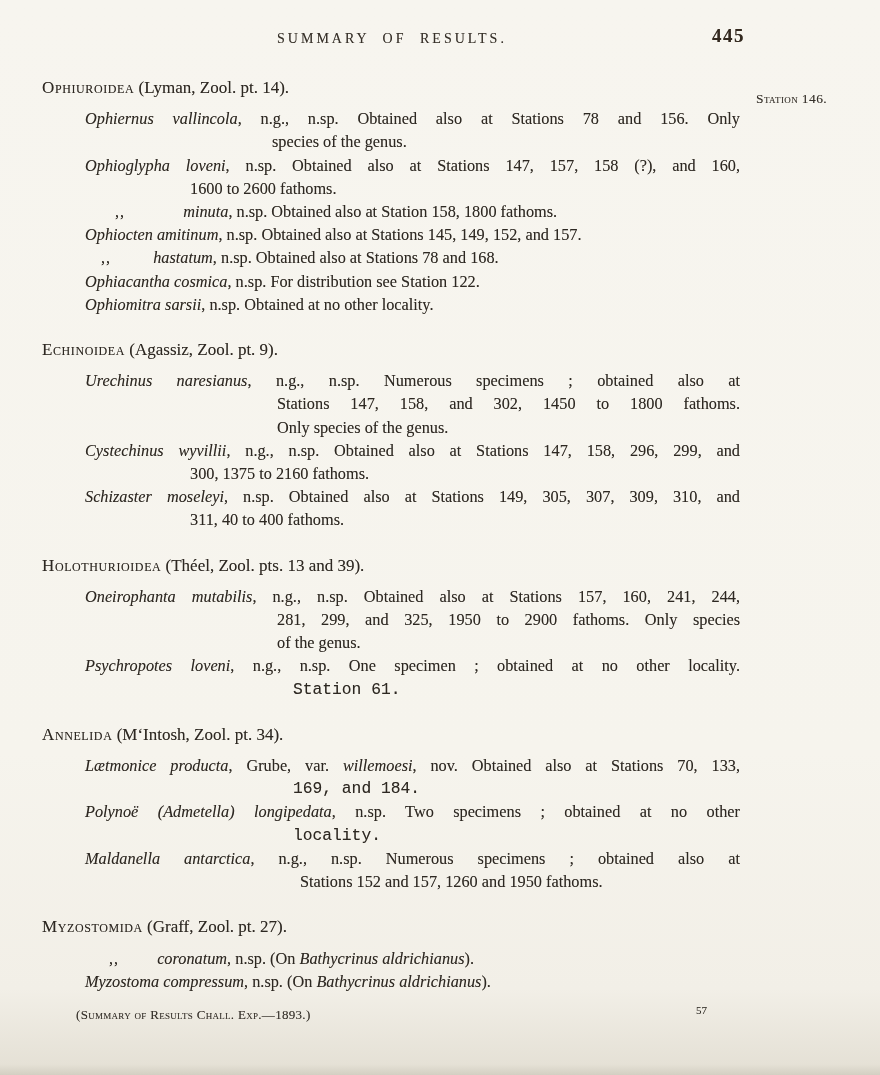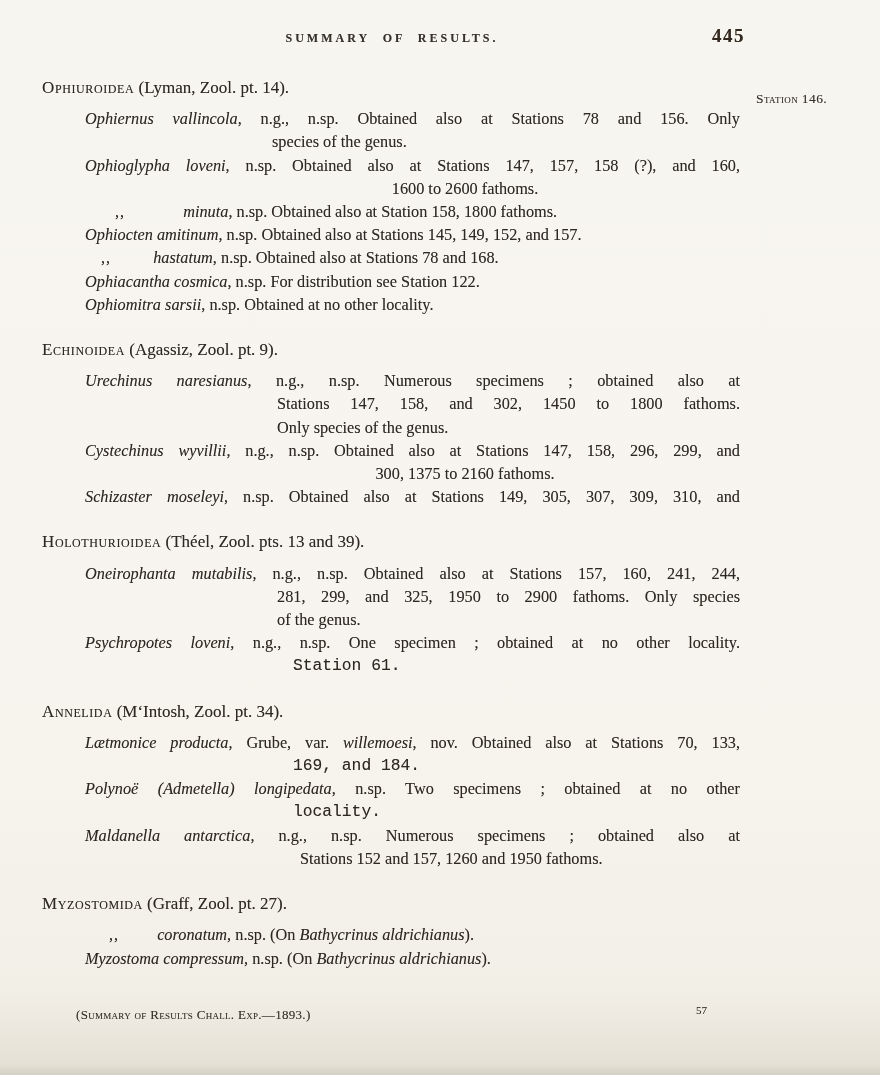--- a/index.html
+++ b/index.html
@@ -10,41 +10,40 @@
     font-family: "Liberation Serif", "DejaVu Serif", serif;
   }
   .page {
     position: relative; width: 880px; height: 1075px; overflow: hidden;
     background: linear-gradient(180deg, #f7f5ef 0%, #f6f4ed 70%, #f2efe7 92%, #e5e1d6 99%, #d3cfc2 100%);
     color: #2d2822;
     text-shadow: 0 0 0.4px rgba(45, 38, 30, 0.35);
   }
   .header-title {
     position: absolute; top: 31px; left: 42px; width: 700px;
-    text-align: center; font-size: 12px; letter-spacing: 3px; word-spacing: 7px;
+    text-align: center; font-size: 14px; letter-spacing: 3px; word-spacing: 7px;
     color: #363029;
-    font-weight: bold;
   }
   .page-number {
     position: absolute; top: 25px; left: 712px;
     font-size: 19px; font-weight: bold; letter-spacing: 1.5px; color: #33291f;
   }
   .margin-note {
     position: absolute; top: 91px; left: 756px;
     font-variant: small-caps; font-size: 13.5px; letter-spacing: 0.4px; color: #35302a;
   }
   .content { position: absolute; top: 76px; left: 42px; width: 700px; }
   .section + .section { margin-top: 22px; }
   .heading { font-size: 17px; line-height: 23.2px; margin-bottom: 8px; }
   .sc { font-variant: small-caps; letter-spacing: 0.6px; }
   .entries { margin-left: 43px; width: 655px; }
   .line { font-size: 16.3px; line-height: 23.2px; }
   .just { text-align: justify; text-align-last: justify; }
   .sp { font-style: italic; }
-  .ind-a { margin-left: 105px; text-align: center; }
+  .ind-a { margin-left: 105px; }
   .ind-b { margin-left: 187px; }
   .ind-c { margin-left: 192px; }
   .ind-d { margin-left: 208px; font-family: Liberation Mono, monospace; }
   .ind-e { margin-left: 215px; }
   .dit { display: inline-block; letter-spacing: 1px; }
   .g1 { margin-left: 30px; margin-right: 58px; }
   .g2 { margin-left: 16px; margin-right: 42px; }
   .g3 { margin-left: 24px; margin-right: 38px; }
   .footer-note {
     position: absolute; top: 1007px; left: 66px;
@@ -99,20 +98,21 @@
           <div class="line just"><span class="sp">Urechinus naresianus</span><span>, n.g., n.sp.  Numerous specimens ; obtained also at</span></div>
           <div class="line ind-c just">Stations 147, 158, and 302, 1450 to 1800 fathoms.</div>
           <div class="line ind-c">Only species of the genus.</div>
         </div>
         <div class="entry">
           <div class="line just"><span class="sp">Cystechinus wyvillii</span><span>, n.g., n.sp.  Obtained also at Stations 147, 158, 296, 299, and</span></div>
           <div class="line ind-a">300, 1375 to 2160 fathoms.</div>
         </div>
         <div class="entry">
           <div class="line just"><span class="sp">Schizaster moseleyi</span><span>, n.sp.  Obtained also at Stations 149, 305, 307, 309, 310, and</span></div>
+          <div class="line ind-a">311, 40 to 400 fathoms.</div>
         </div>
       </div>
     </section>
 
     <section class="section">
       <div class="heading"><span class="sc">Holothurioidea</span><span> (Théel, Zool. pts. 13 and 39).</span></div>
       <div class="entries">
         <div class="entry">
           <div class="line just"><span class="sp">Oneirophanta mutabilis</span><span>, n.g., n.sp.  Obtained also at Stations 157, 160, 241, 244,</span></div>
           <div class="line ind-c just">281, 299, and 325, 1950 to 2900 fathoms.  Only species</div>

